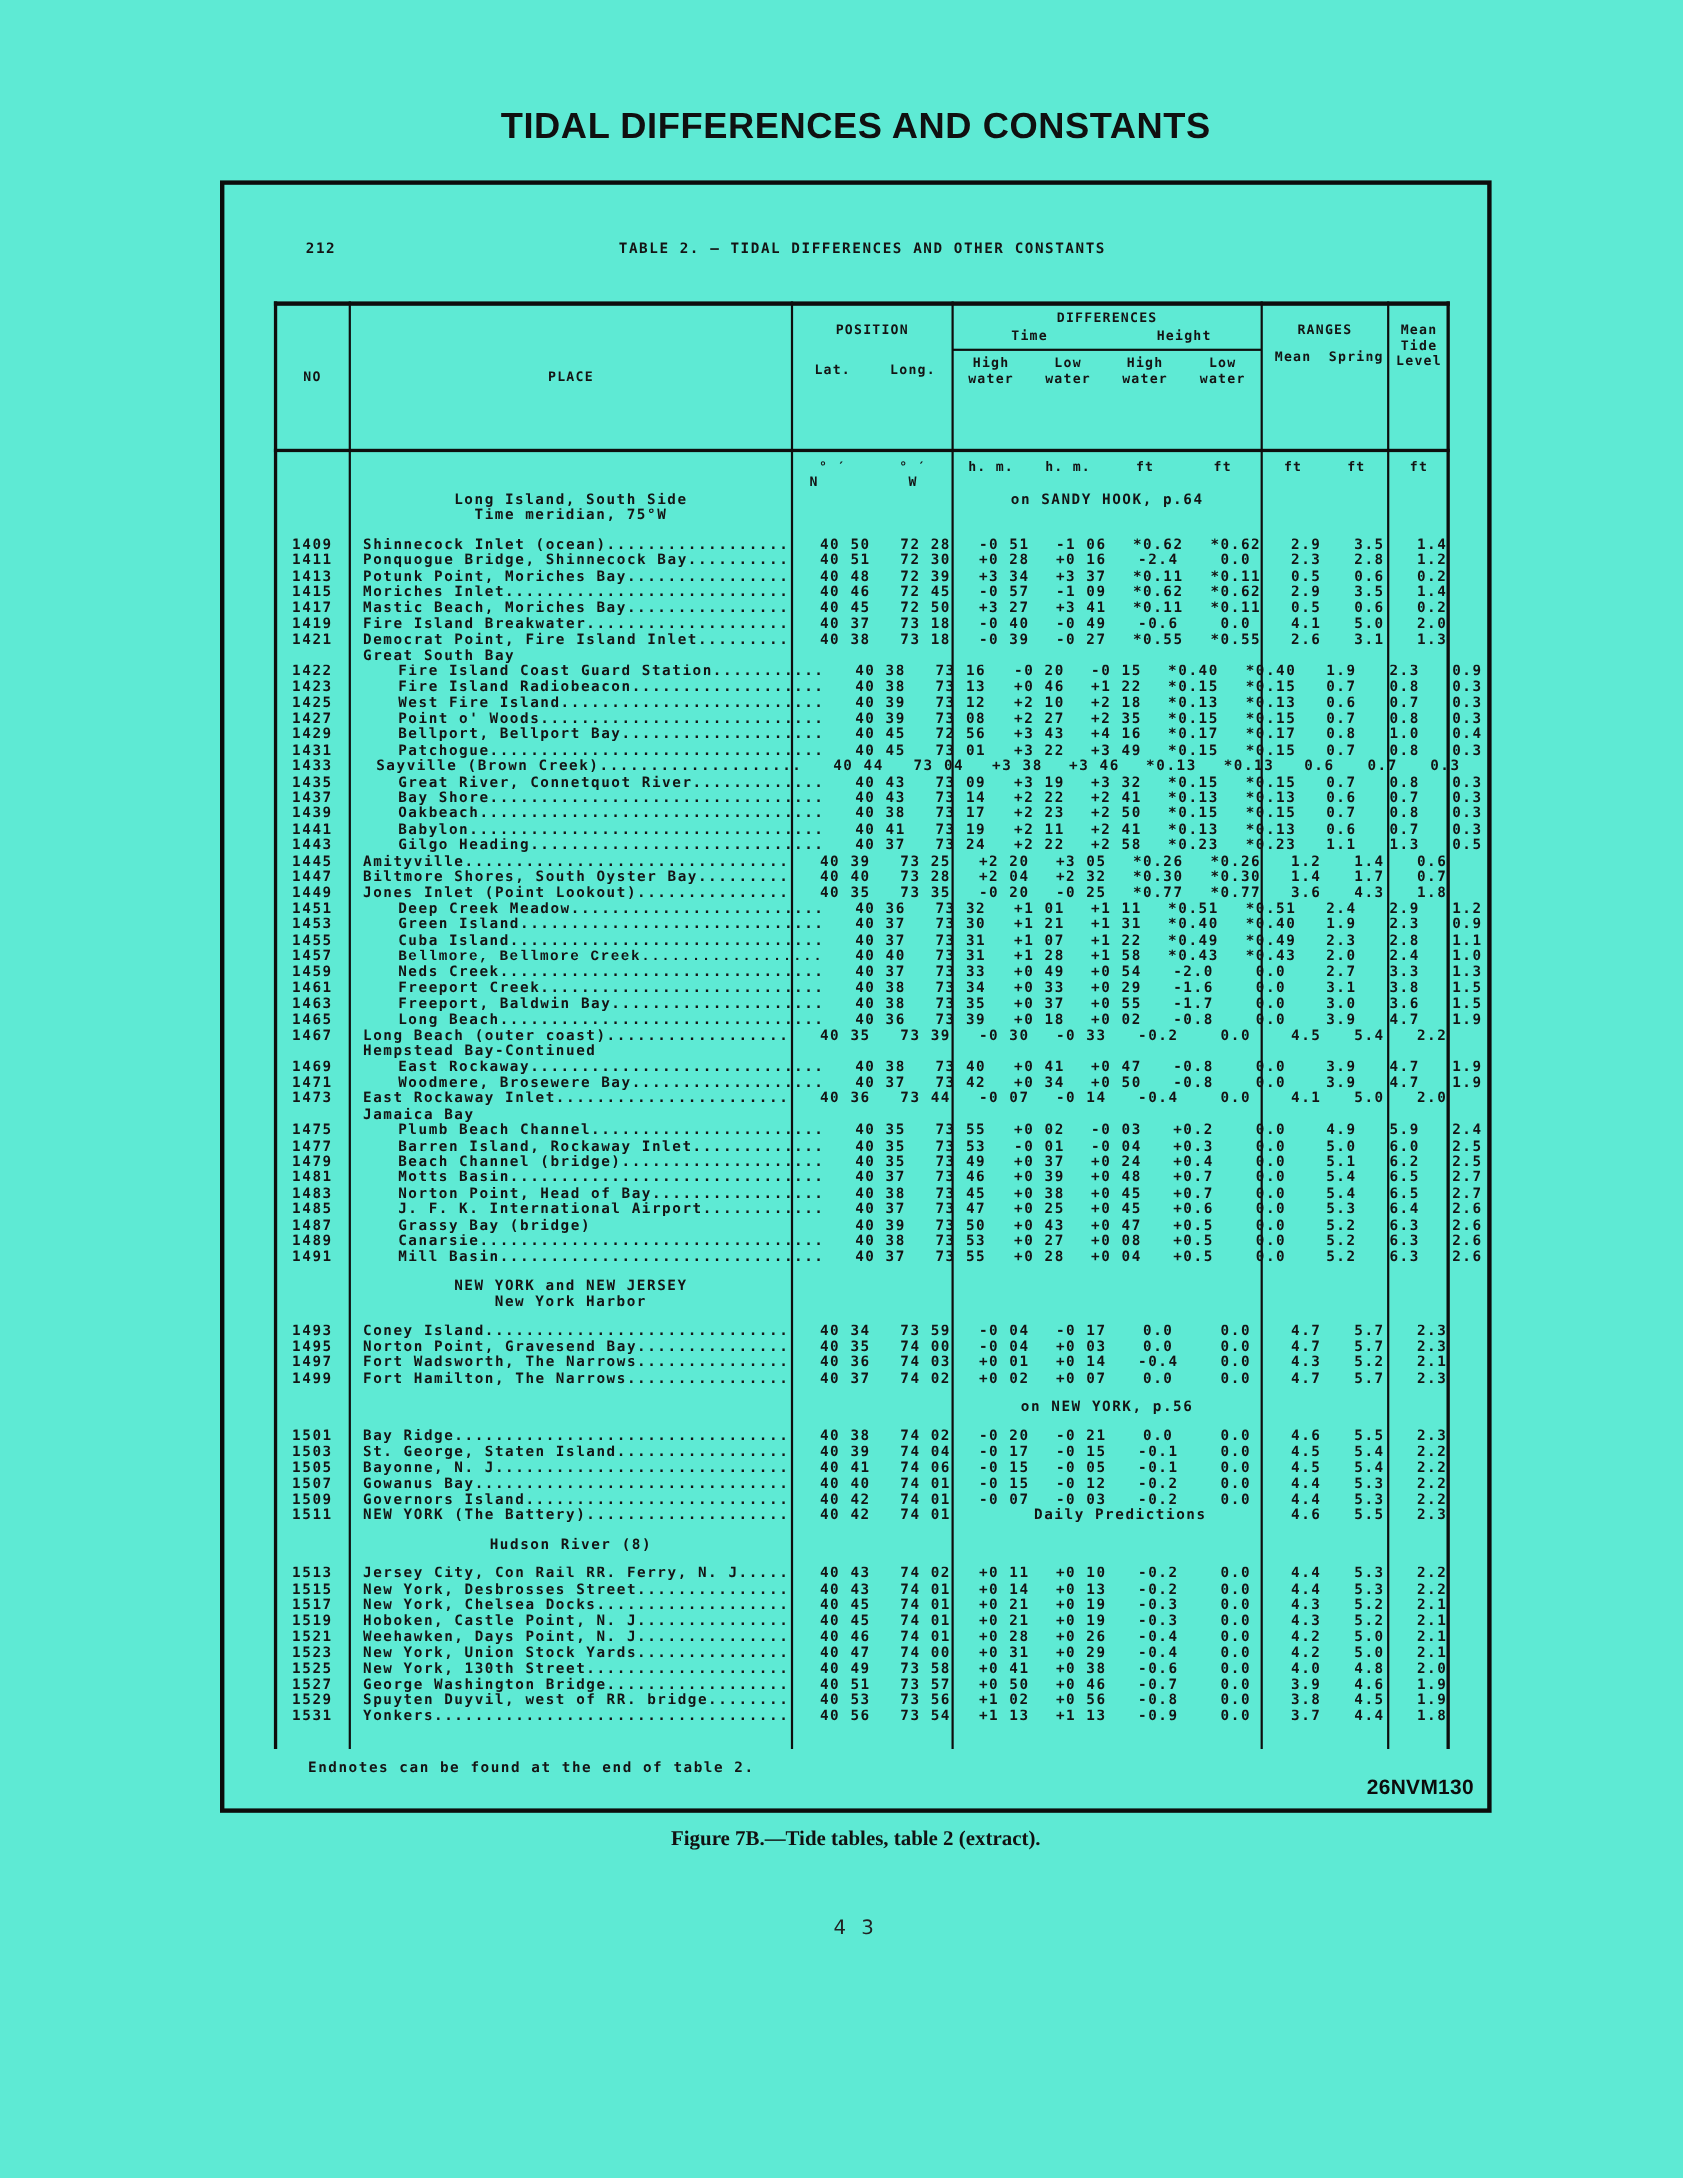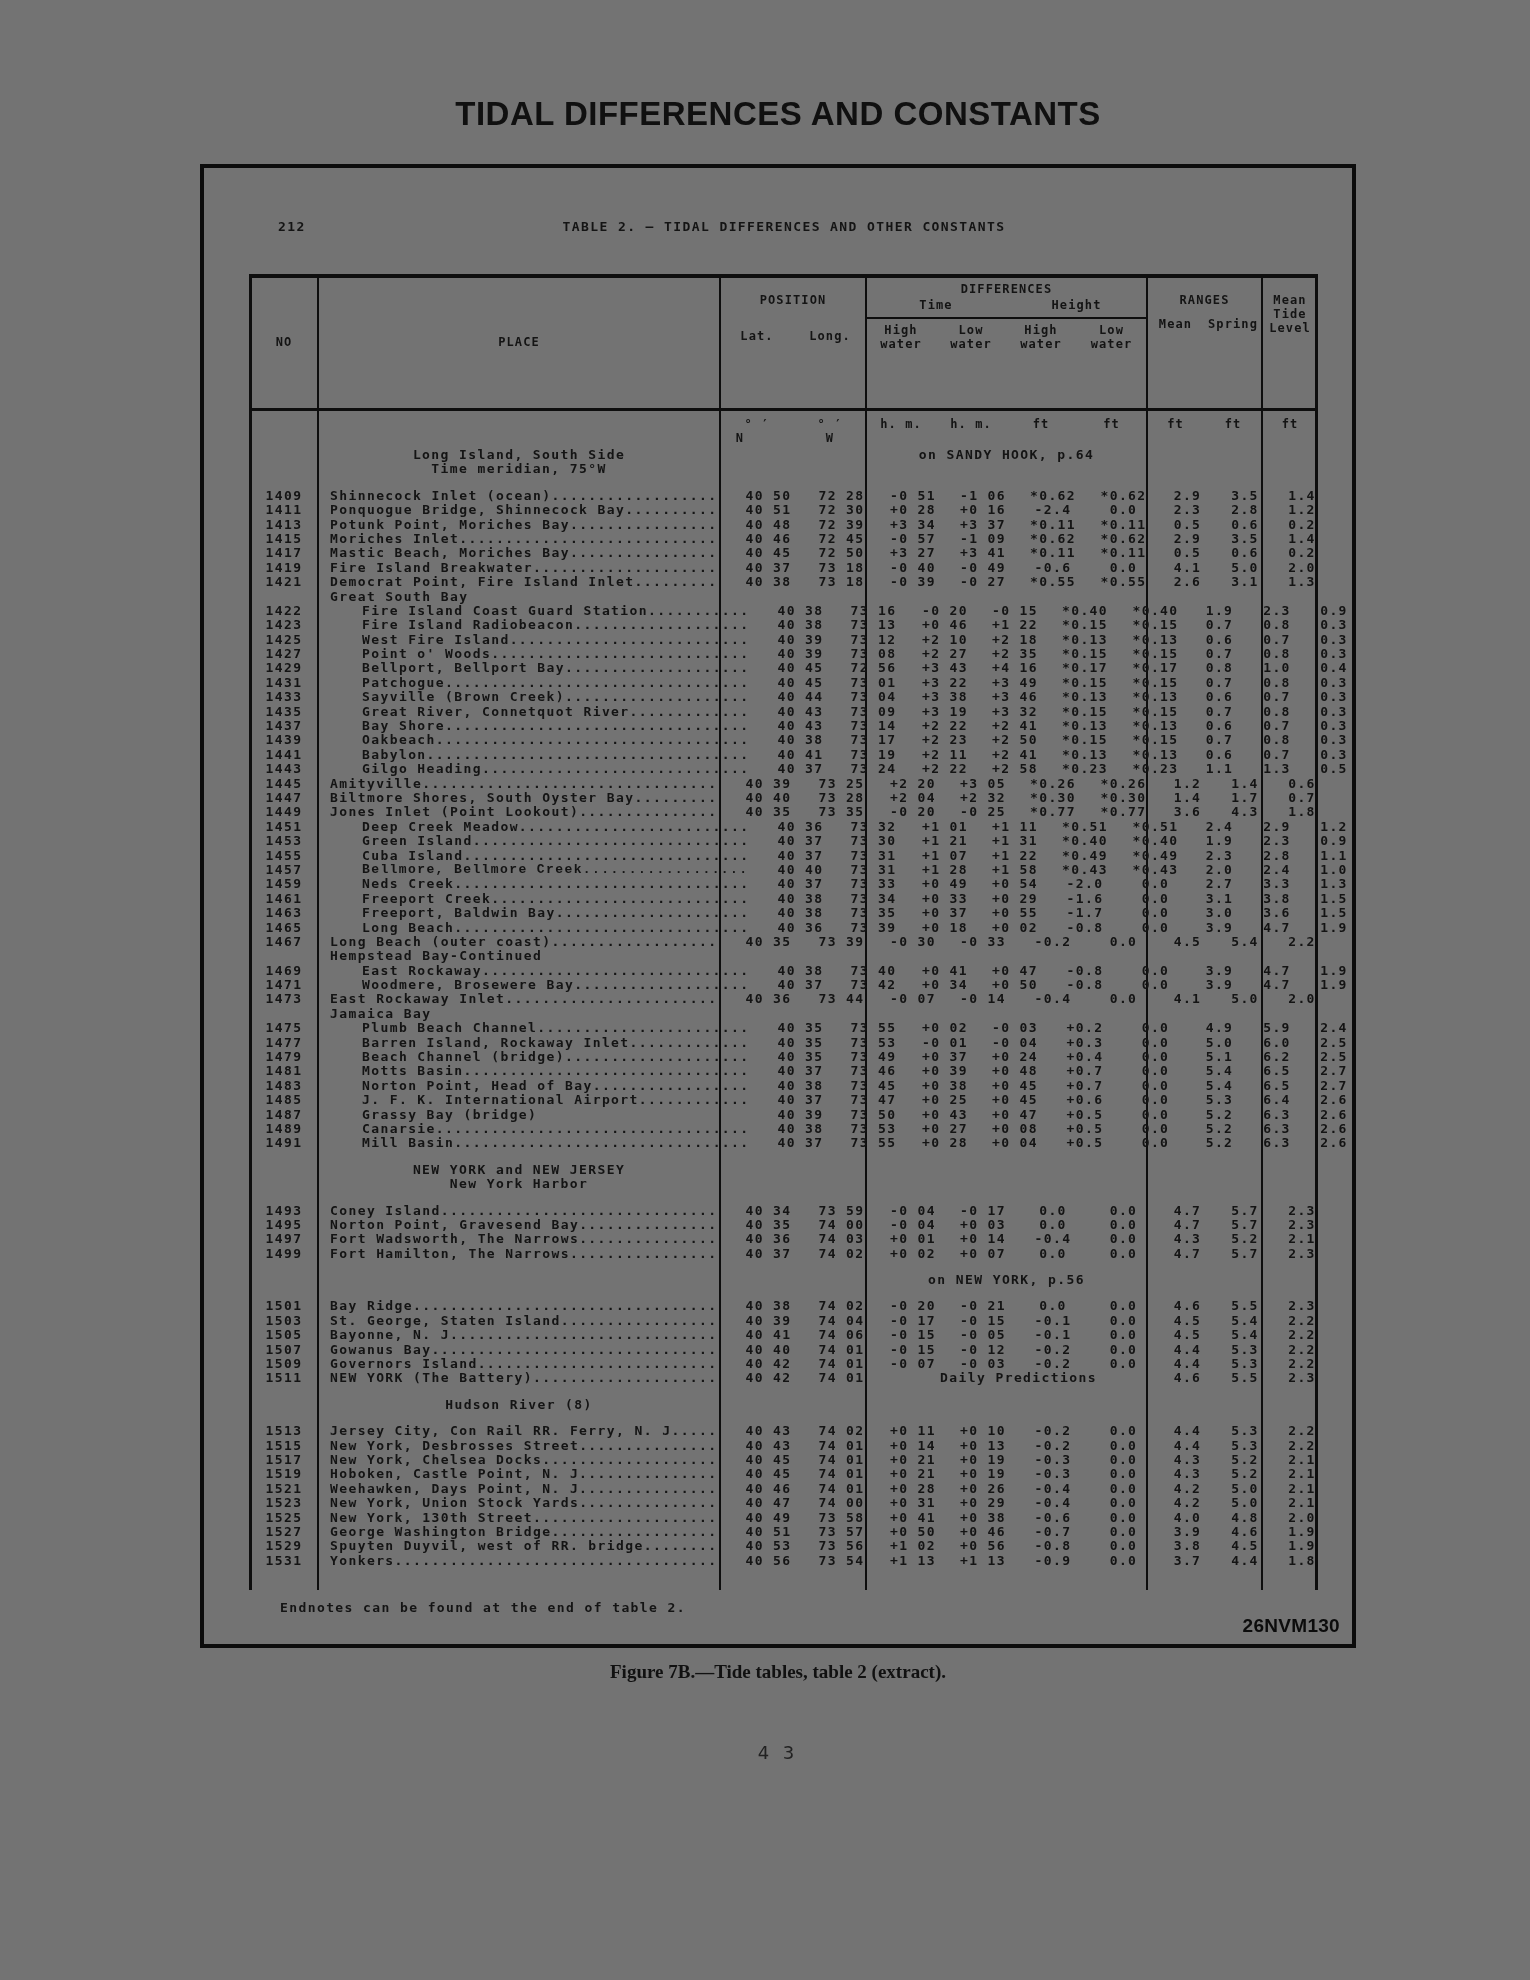--- a/index.html
+++ b/index.html
@@ -1,16 +1,16 @@
 <!DOCTYPE html>
 <html><head>
 <meta charset="utf-8">
 <style>
   html,body{margin:0;padding:0;background:#e8e8e8;}
-  .page{position:relative;width:1530px;height:1980px;background:#737373;overflow:hidden;
+  .page{position:relative;width:1530px;height:1980px;background:#5eead4;overflow:hidden;
         font-family:"DejaVu Sans Mono",monospace;color:#161616;}
   .abs{position:absolute;}
   .doc-title{left:200px;top:96px;width:1156px;text-align:center;
              font:700 33px/36px "Liberation Sans",sans-serif;letter-spacing:.5px;color:#101010;}
   .outer-box{left:200px;top:164px;width:1148px;height:1476px;border:4px solid #0c0c0c;}
   .mono{font:700 13px/14.4px "DejaVu Sans Mono",monospace;letter-spacing:1.4px;color:#141414;}
   .hx{position:absolute;text-align:center;font:700 12px/13px "DejaVu Sans Mono",monospace;
       letter-spacing:1.1px;color:#141414;}
   .rule{position:absolute;background:#0e0e0e;}
   .tbl-pagenum{left:278px;top:220px;}
@@ -342,21 +342,21 @@
         <div class="c c-a">+3 22</div>
         <div class="c c-b">+3 49</div>
         <div class="c c-c">*0.15</div>
         <div class="c c-d">*0.15</div>
         <div class="c c-m">0.7</div>
         <div class="c c-s">0.8</div>
         <div class="c c-l">0.3</div>
       </div>
       <div class="line">
         <div class="c c-no">1433</div>
-        <div class="c c-place" style="padding-left: 44px;">
+        <div class="c c-place" style="padding-left: 24px;">
           <div class="pname">Sayville (Brown Creek)</div>
           <div class="dots">..........................................................................................</div>
         </div>
         <div class="c c-la">40 44</div>
         <div class="c c-lo">73 04</div>
         <div class="c c-a">+3 38</div>
         <div class="c c-b">+3 46</div>
         <div class="c c-c">*0.13</div>
         <div class="c c-d">*0.13</div>
         <div class="c c-m">0.6</div>

